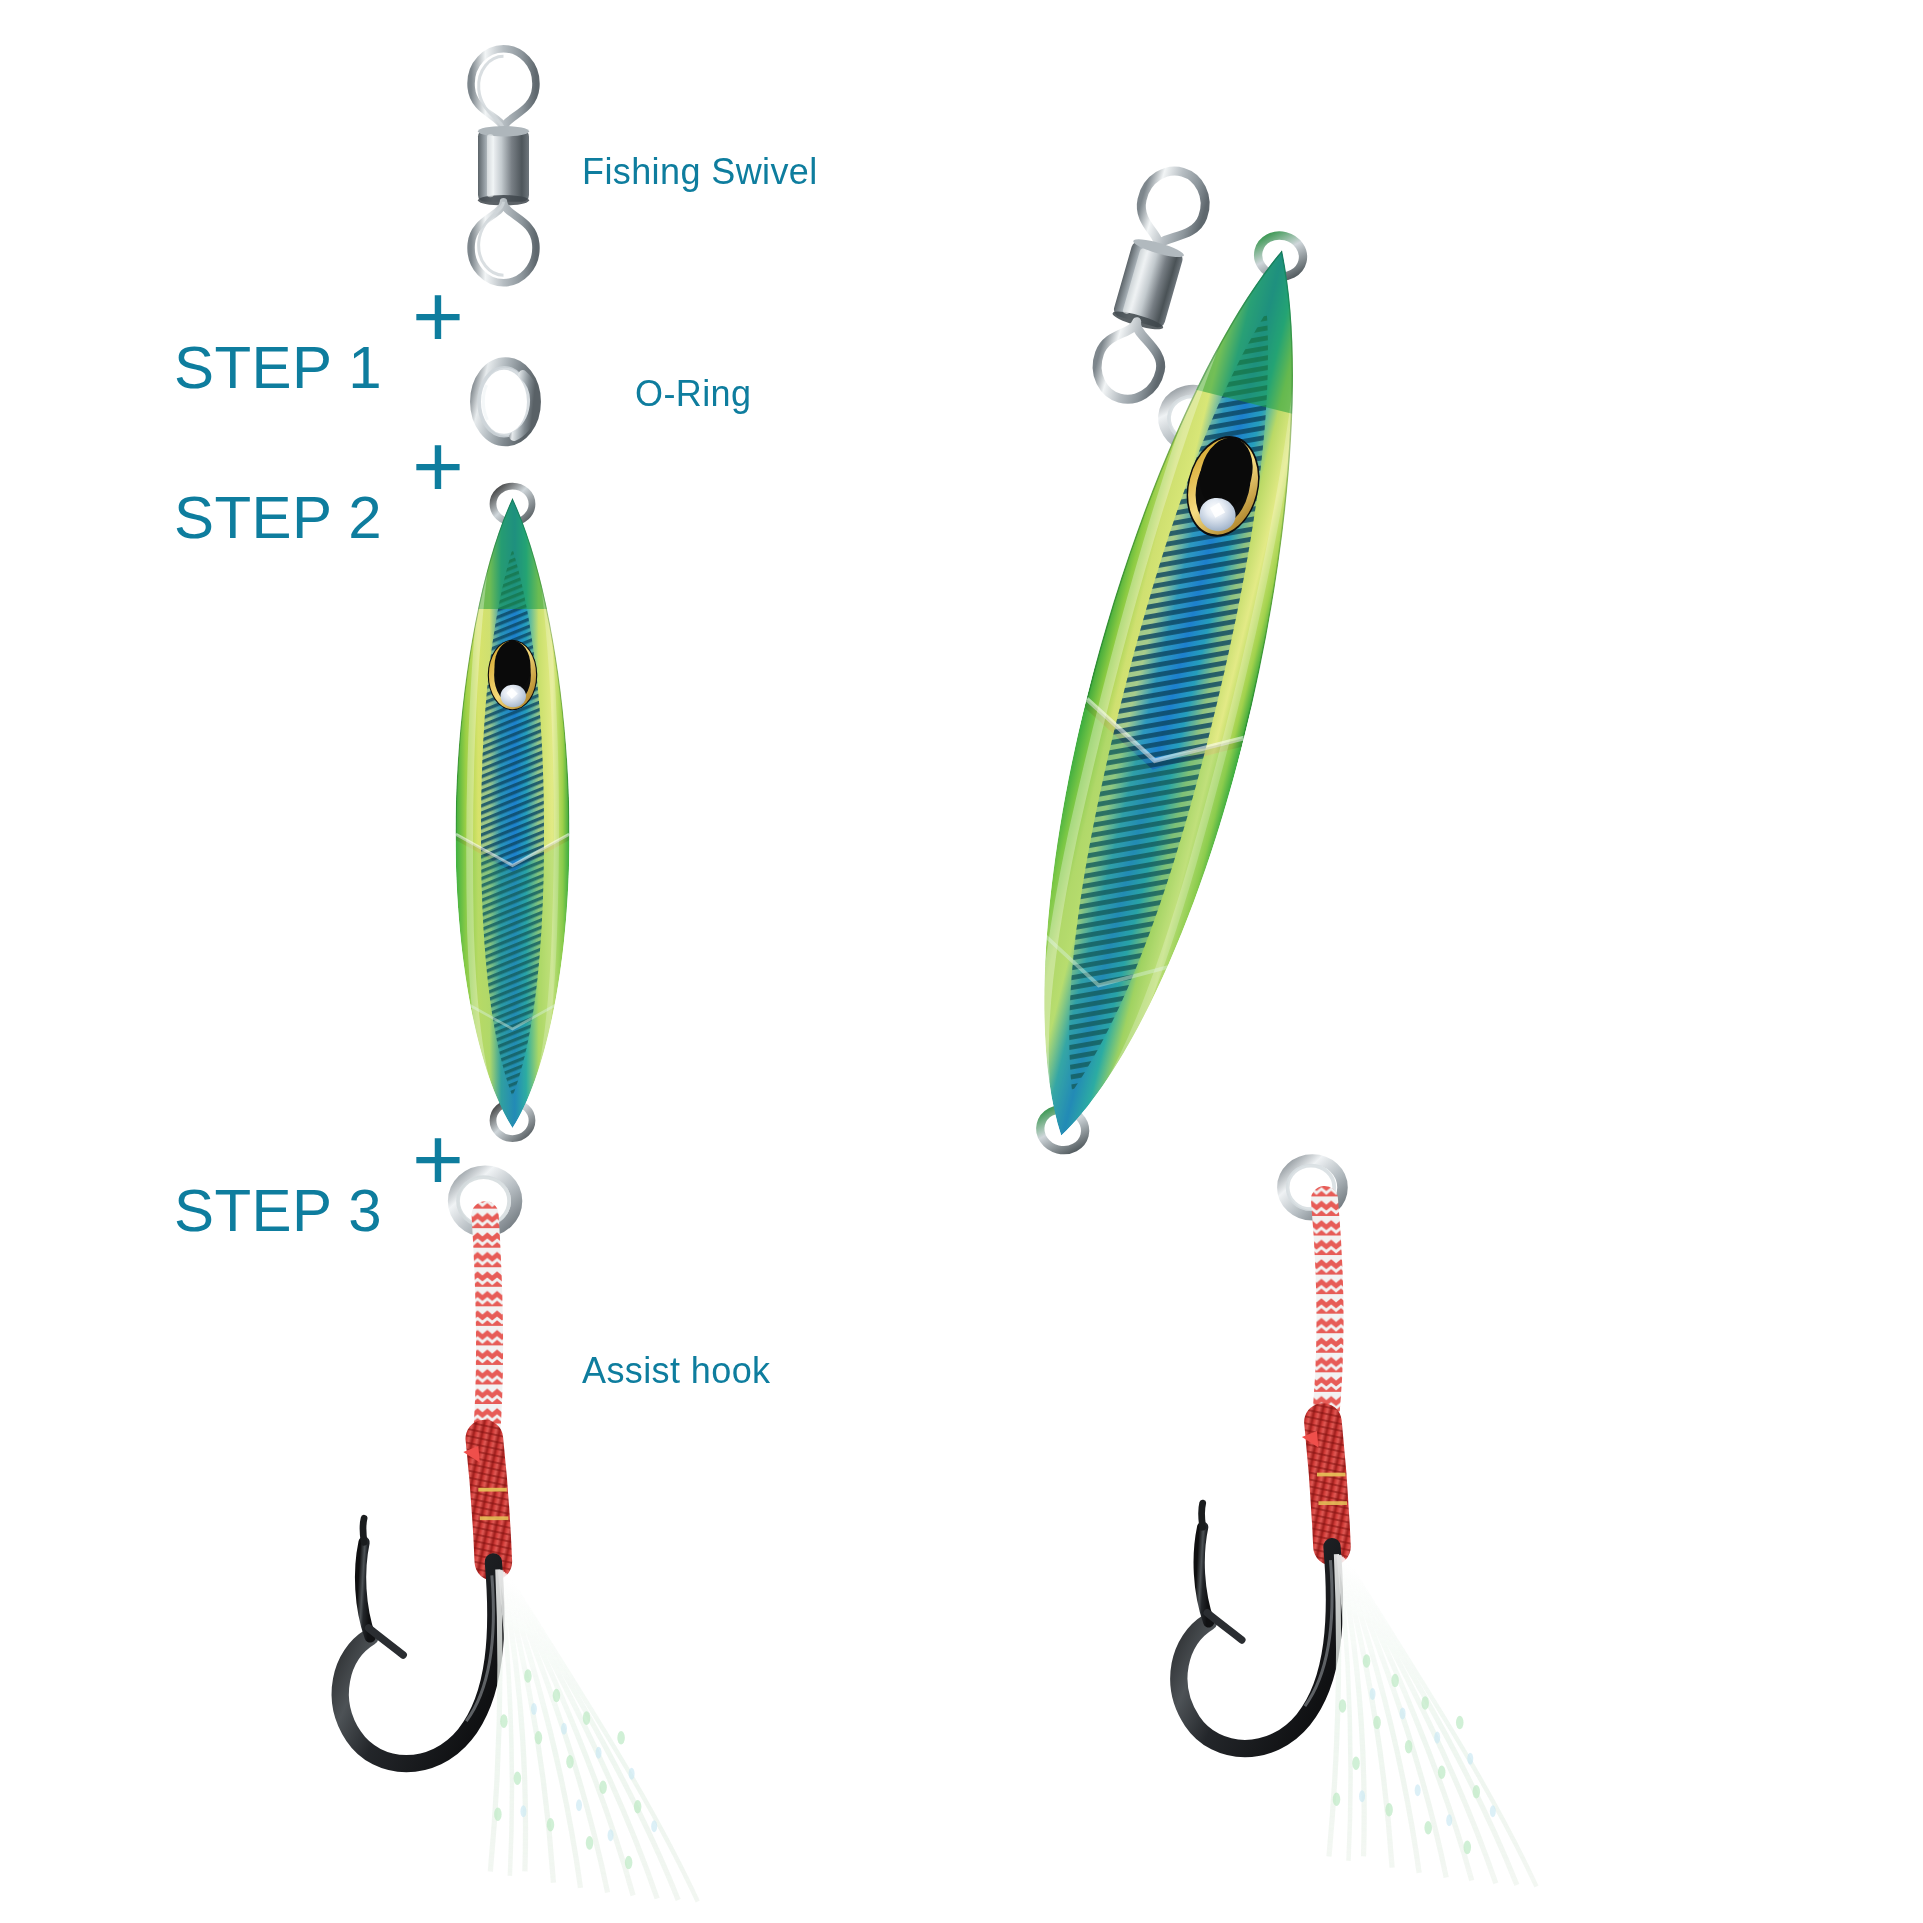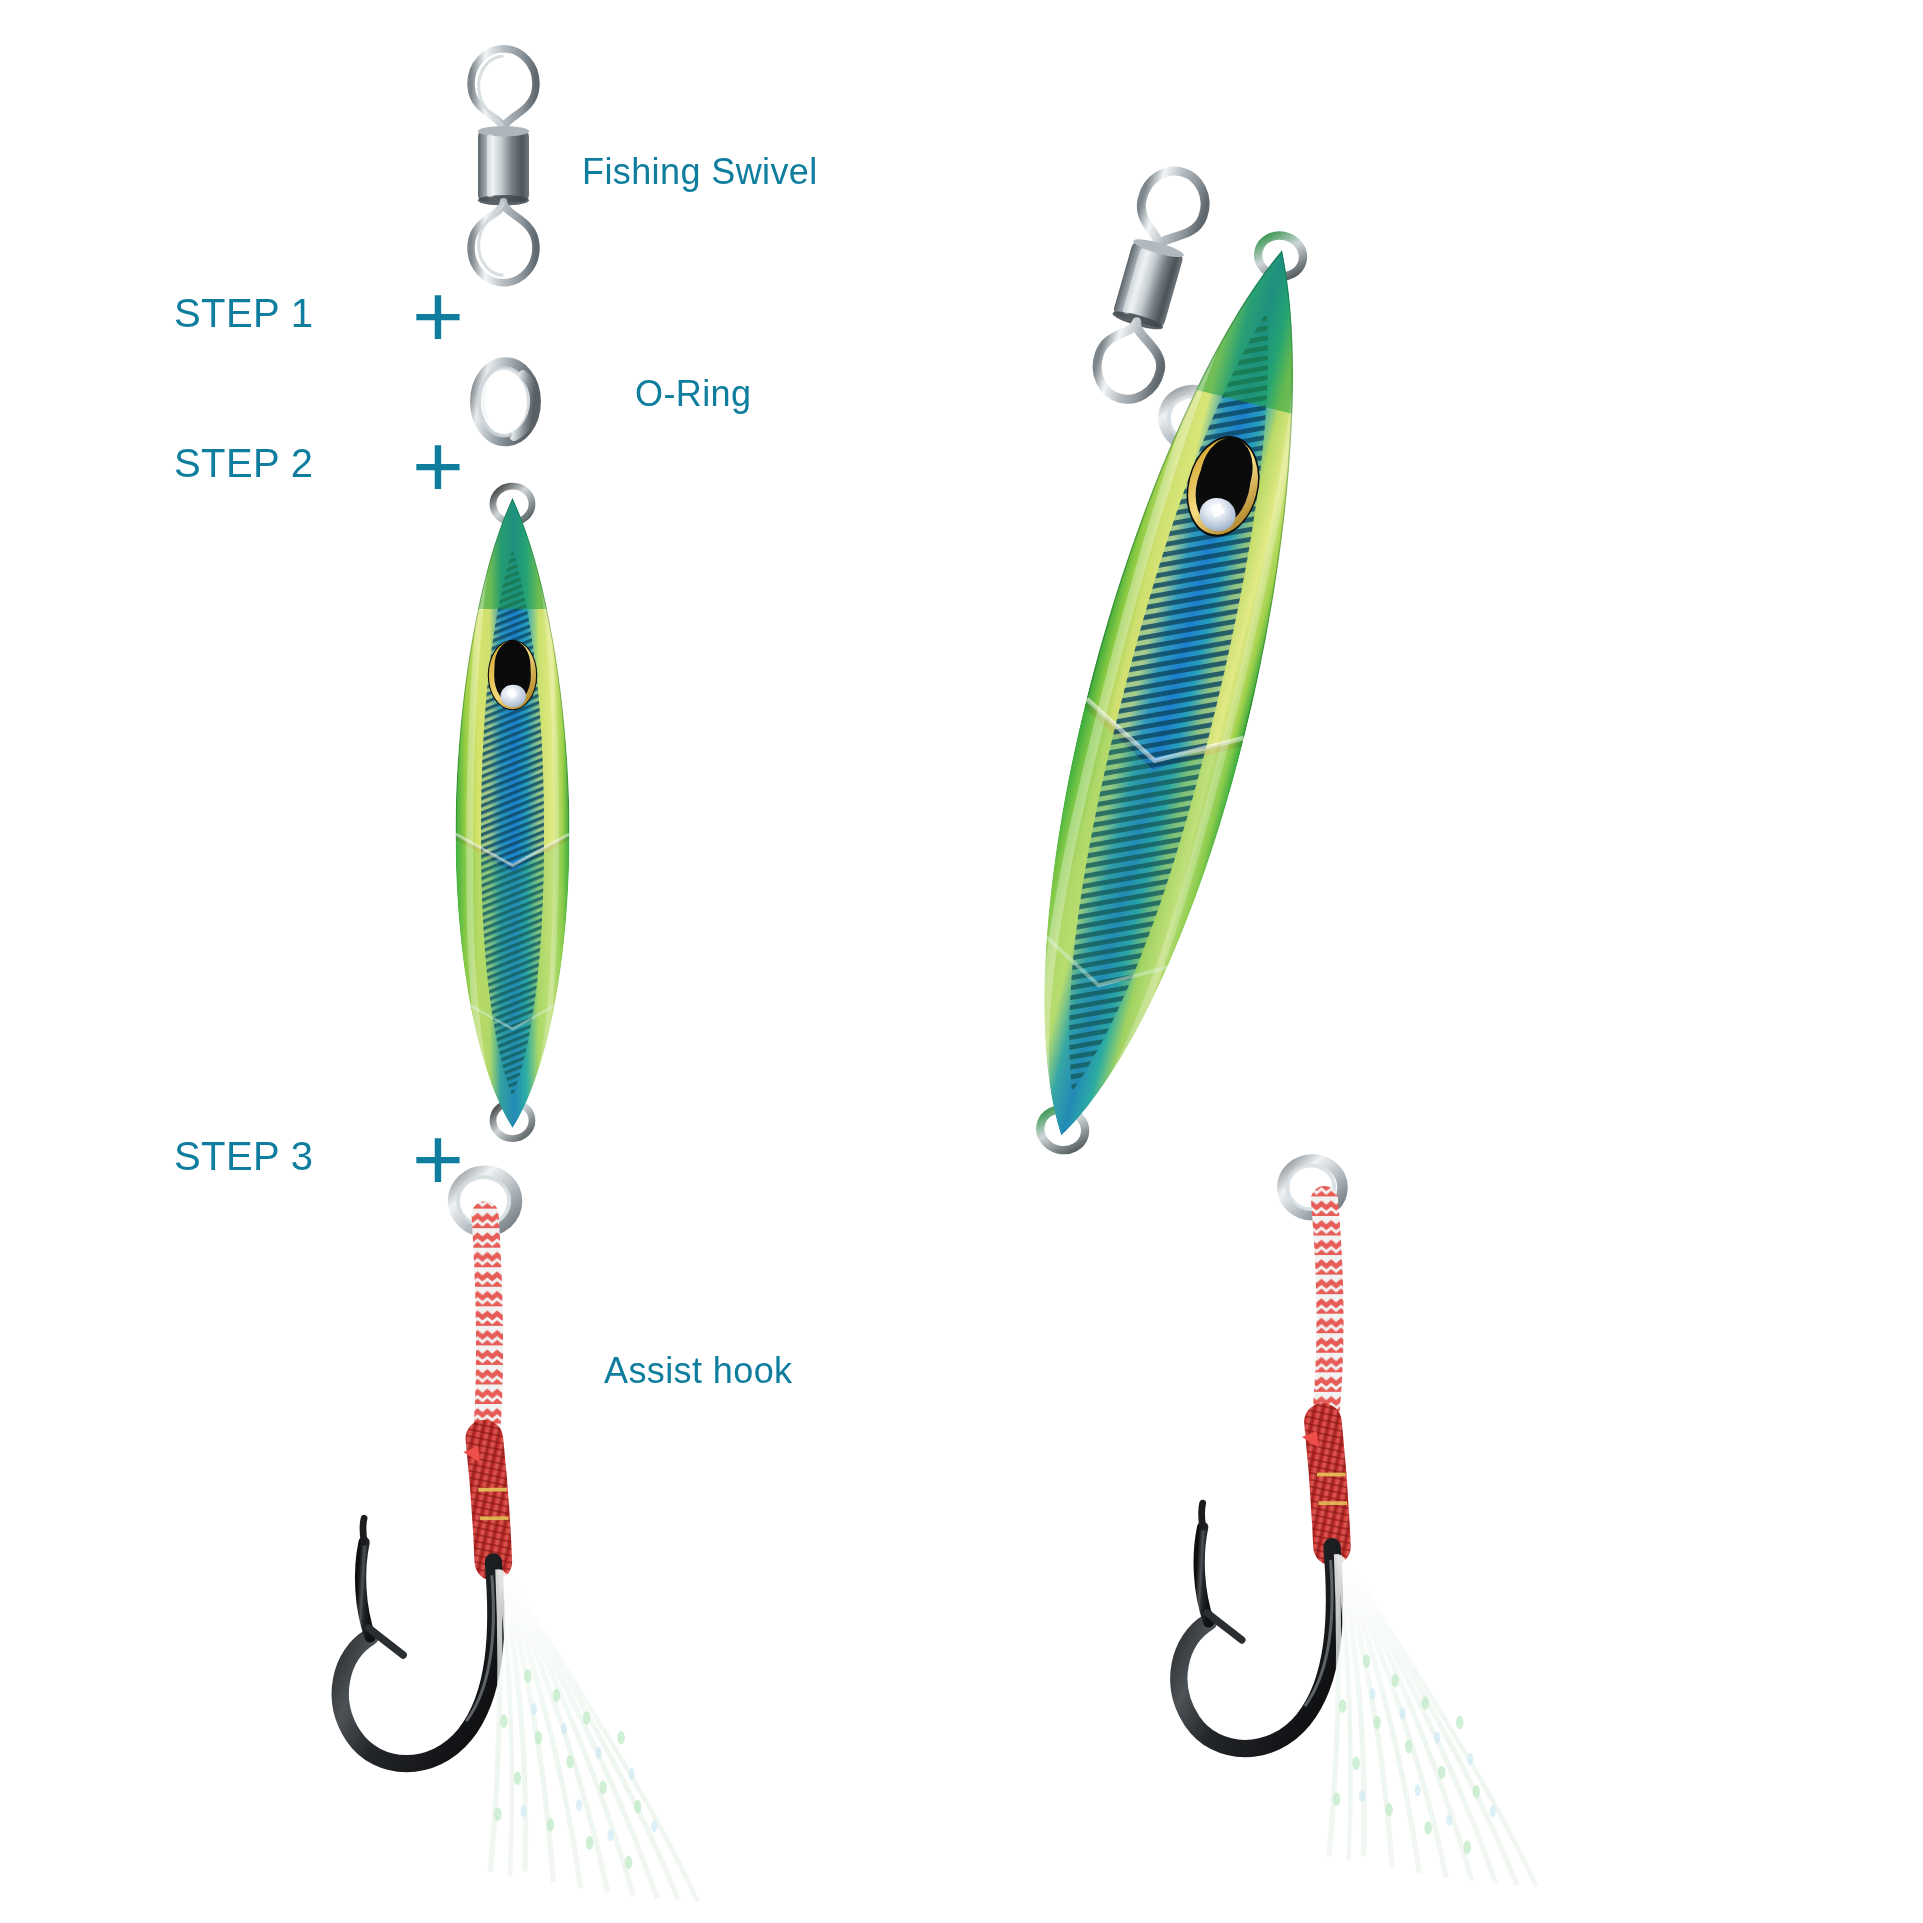--- a/index.html
+++ b/index.html
@@ -12,21 +12,21 @@
 
   
   .label{
     position:absolute;
     color:#0e7d9e;
     font-weight:400;
     letter-spacing:0.4px;
     white-space:nowrap;
     line-height:1;
   }
-  .step-label{font-size:40px;}
+  .step-label{font-size:60px;margin-top:45px;}
   .part-label{font-size:36px;}
   .plus{
     position:absolute;
     color:#0e7d9e;
     font-size:89px;
     font-weight:300;
     line-height:1;
     white-space:nowrap;
   }
 
@@ -314,21 +314,21 @@
             <ellipse cx="400" cy="830" rx="4" ry="8"></ellipse>
           <ellipse cx="256" cy="880" rx="4" ry="8"></ellipse>
             <ellipse cx="330" cy="872" rx="4" ry="8"></ellipse>
           <ellipse cx="430" cy="900" rx="4" ry="8"></ellipse>
             <ellipse cx="372" cy="912" rx="4" ry="8"></ellipse>
         </g>
       </g>
     </svg>
   </div>
 
-  <div class="label part-label" style="left:604px;top:1353px;">Assist hook</div>
+  <div class="label part-label" style="left:582px;top:1353px;">Assist hook</div>
 
   <div class="assembly" style="left:947px;top:105px;width:797px;height:1804px;">
     <svg width="797" height="1804" viewBox="0 0 1060 2400">
       <defs>
         <linearGradient id="wireG2" x1="0" y1="0" x2="1" y2="0">
           <stop offset="0%" stop-color="#7d868c"></stop>
           <stop offset="22%" stop-color="#f2f5f6"></stop>
           <stop offset="50%" stop-color="#b6bdc2"></stop>
           <stop offset="78%" stop-color="#8d969c"></stop>
           <stop offset="100%" stop-color="#5f686e"></stop>

